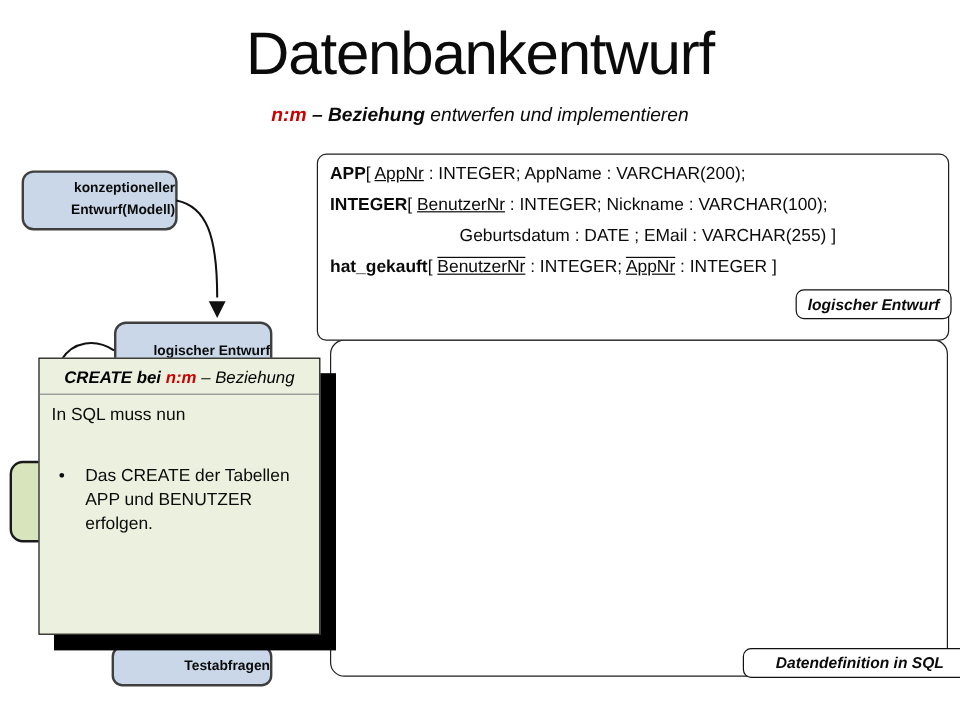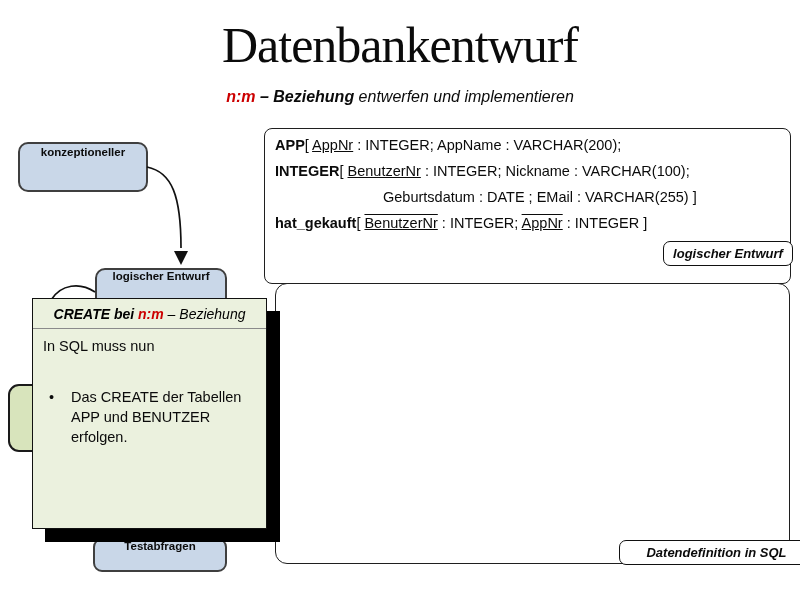--- a/index.html
+++ b/index.html
@@ -1,29 +1,29 @@
 <!DOCTYPE html>
 <html lang="de"><head>
 <meta charset="utf-8">
 <style>
   html,body{margin:0;padding:0;}
   body{width:800px;height:600px;background:#ffffff;font-family:"Liberation Sans",sans-serif;position:relative;overflow:hidden;}
   .abs{position:absolute;}
 
   
-  #title{left:0;top:16px;width:800px;text-align:center;font-size:50px;font-weight:400;color:#0b0b0b;letter-spacing:-1px;font-family:Liberation Serif, serif;}
+  #title{left:0;top:16px;width:800px;text-align:center;font-size:50px;font-weight:400;color:#0b0b0b;letter-spacing:-1px;}
   #subtitle{left:0;top:88px;width:800px;text-align:center;font-size:16px;color:#0b0b0b;}
   .i{font-style:italic;}
   .bi{font-style:italic;font-weight:bold;}
   .red{color:#cc0000;}
 
   
   .flowbox{background:#c9d7e8;border:2px solid #3f3f3f;border-radius:10px;
            color:#0b0b0b;font-weight:bold;font-size:11.5px;text-align:right;
-           display:flex;flex-direction:row;justify-content:center;z-index:2;}
+           display:flex;flex-direction:column;justify-content:center;z-index:2;}
   #box-konzept{left:18px;top:142px;width:126px;height:46px;line-height:1.55;}
   #box-logisch{left:95px;top:268px;width:128px;height:45px;}
   #box-test{left:93px;top:538px;width:130px;height:30px;border-radius:9px;justify-content:center;}
   #box-green{left:8px;top:384px;width:48px;height:64px;background:#d8e4bc;border:2px solid #1a1a1a;border-radius:11px;z-index:2;}
   #fragment{left:38px;top:408px;width:5px;height:13px;z-index:2;
             background:linear-gradient(90deg,#7b2020 0 2px,#9dc3e6 2px 100%);}
 
   
   #arrows{left:0;top:0;width:800px;height:600px;z-index:3;pointer-events:none;}
 
@@ -74,20 +74,21 @@
   <div class="schema-line"><span class="b">INTEGER</span><span>[ </span><span class="u">BenutzerNr</span><span> : INTEGER; Nickname : VARCHAR(100);</span></div>
   <div class="schema-line indent2"><span>Geburtsdatum : DATE ; EMail : VARCHAR(255) ]</span></div>
   <div class="schema-line"><span class="b">hat_gekauft</span><span>[ </span><span class="uo">BenutzerNr</span><span> : INTEGER; </span><span class="uo">AppNr</span><span> : INTEGER ]</span></div>
 </div>
 <div class="corner-label" id="schema-label">
     <span>logischer Entwurf</span>
   </div>
 
 <div class="abs flowbox" id="box-konzept">
   <div>konzeptioneller</div>
+  <div>Entwurf(Modell)</div>
 </div>
 <div class="abs flowbox" id="box-logisch">
   <span>logischer Entwurf</span>
 </div>
 <div class="abs" id="box-green"></div>
 <div class="abs" id="fragment"></div>
 <div class="abs flowbox" id="box-test">
   <span>Testabfragen</span>
 </div>
 

